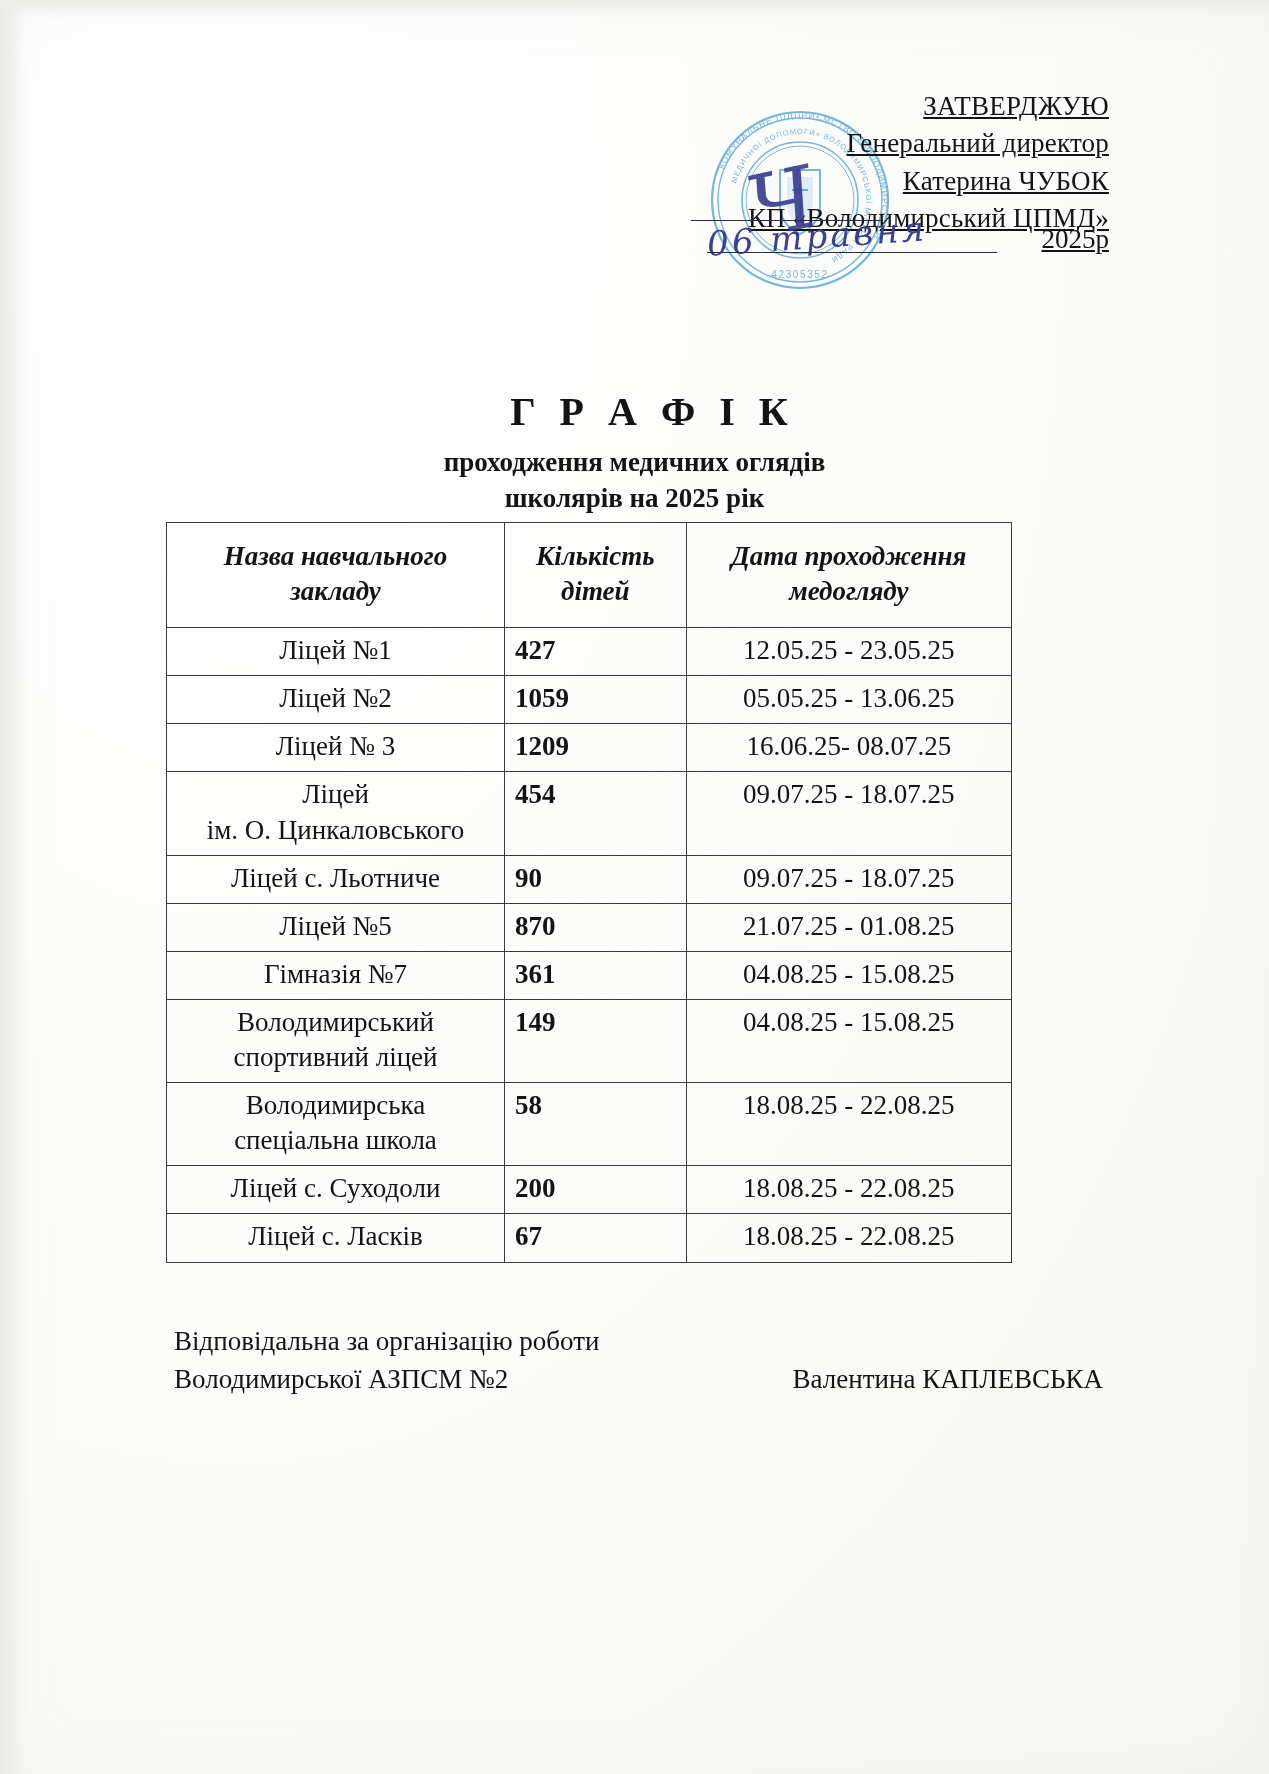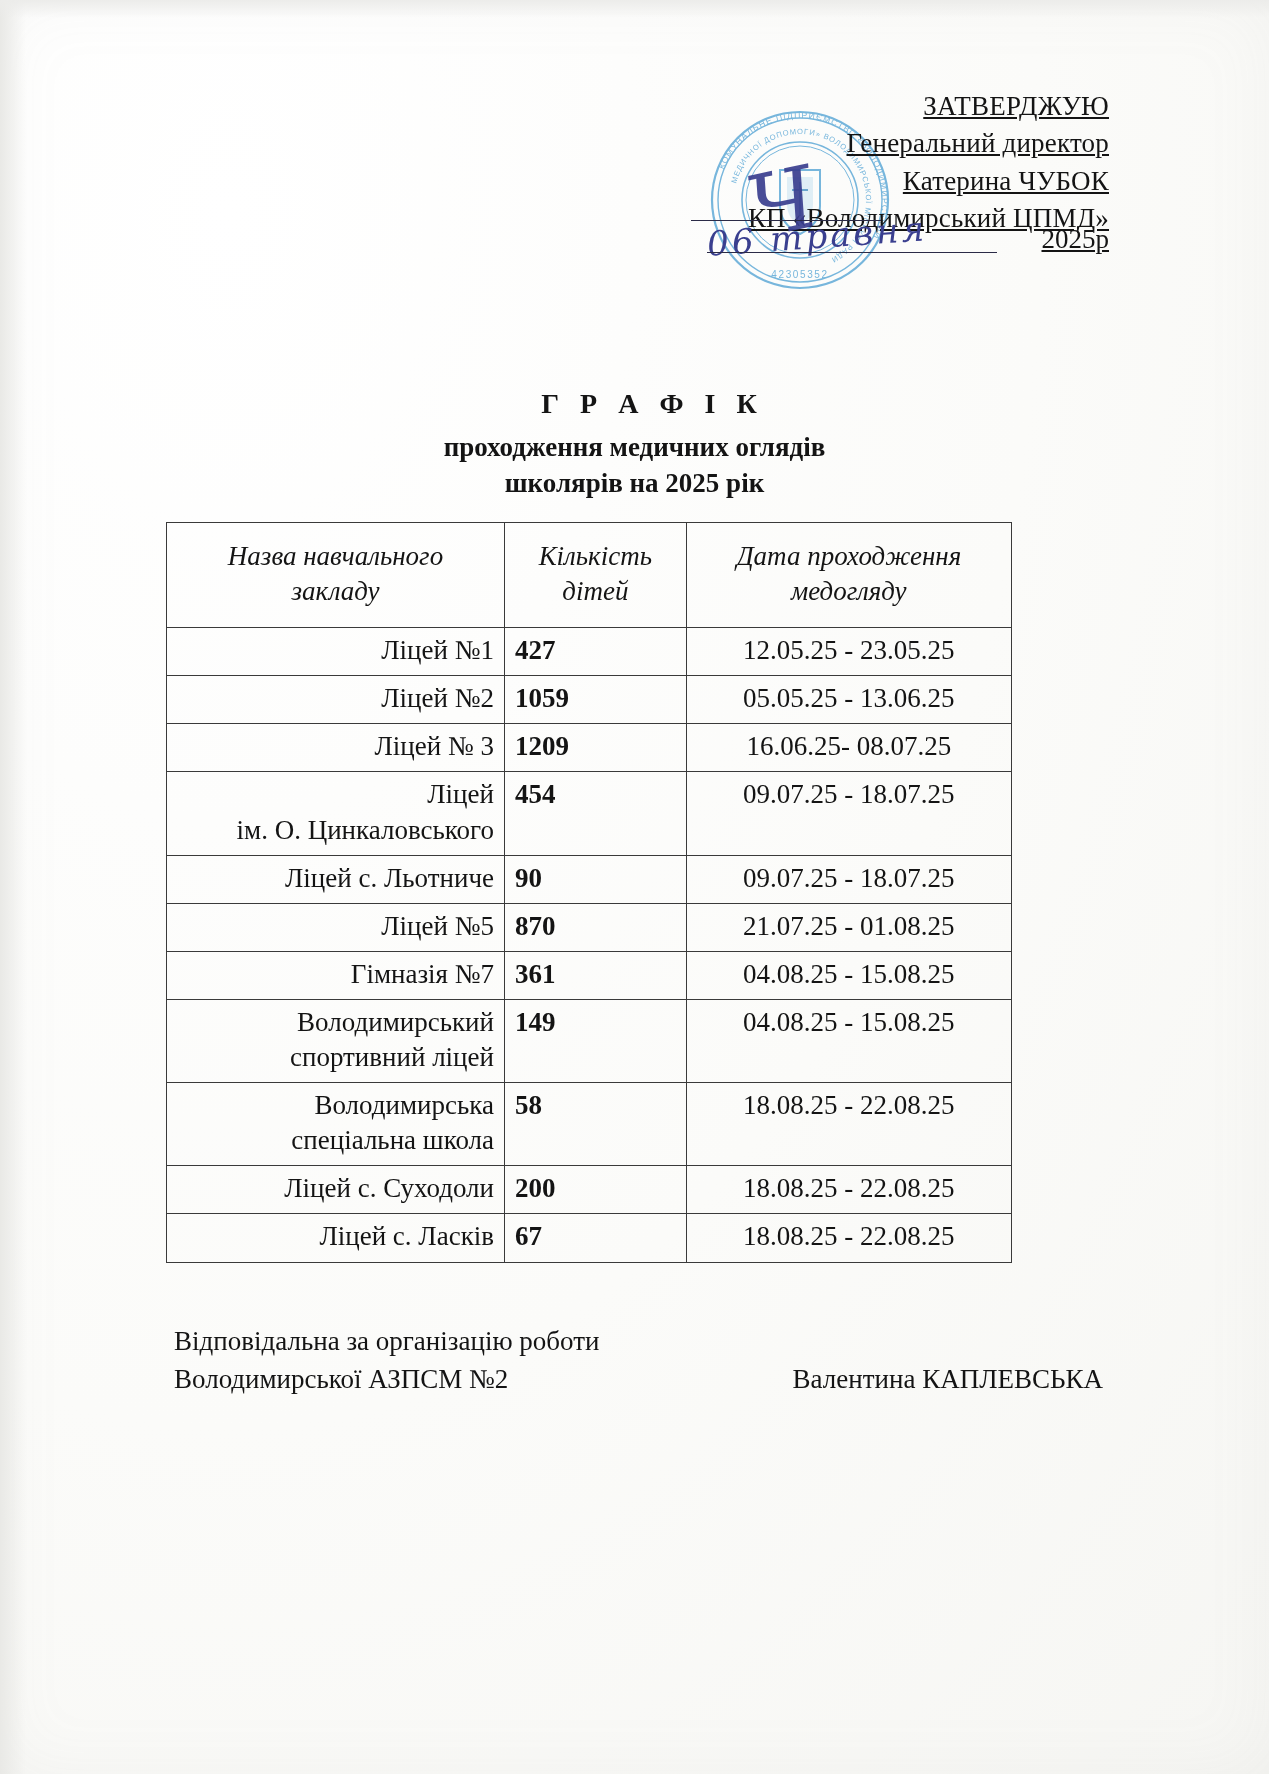--- a/index.html
+++ b/index.html
@@ -118,21 +118,21 @@
   
   .titles {
     position: absolute;
     top: 388px;
     left: 0;
     right: 0;
     text-align: center;
   }
   .doc-title {
     font-weight: bold;
-    font-size: 28px;
+    font-size: 40px;
     letter-spacing: 7px;
     margin-bottom: 10px;
     margin-left: 36px;
   }
   .doc-sub {
     font-weight: bold;
     font-size: 27px;
     line-height: 1.32;
   }
 
@@ -146,37 +146,37 @@
   table.sched {
     width: 100%;
     border-collapse: collapse;
     table-layout: fixed;
   }
   table.sched, table.sched th, table.sched td {
     border: 1.4px solid #3a3a3a;
   }
   table.sched th {
     font-style: italic;
-    font-weight: normal;
+    font-weight: bold;
     font-size: 27px;
     padding: 16px 16px 18px;
     line-height: 1.3;
     text-align: center;
   }
   table.sched td {
     font-size: 27px;
     padding: 5px 10px 7px;
     vertical-align: top;
     line-height: 1.3;
   }
   col.c-name { width: 40%; }
   col.c-count { width: 21.5%; }
   col.c-date { width: 38.5%; }
 
-  td.name { text-align: right; }
+  td.name { text-align: center; }
   td.count { text-align: left; font-weight: bold; }
   td.date { text-align: center; }
   .name-l2 { display: block; }
 
   
   .footer {
     position: absolute;
     left: 174px;
     top: 1322px;
     right: 160px;

